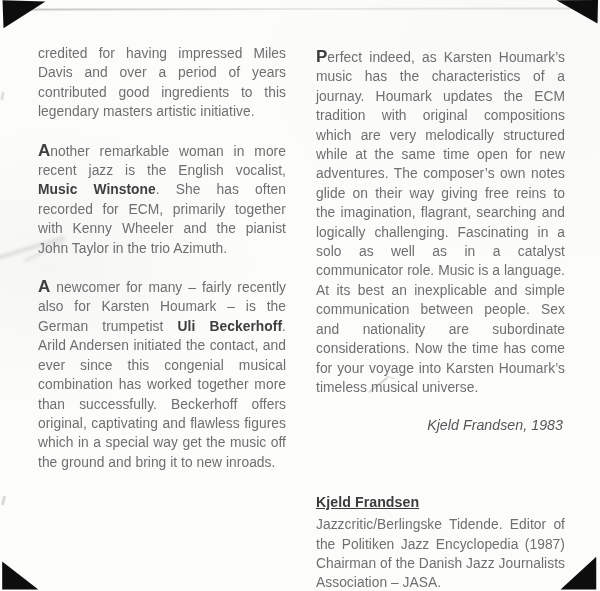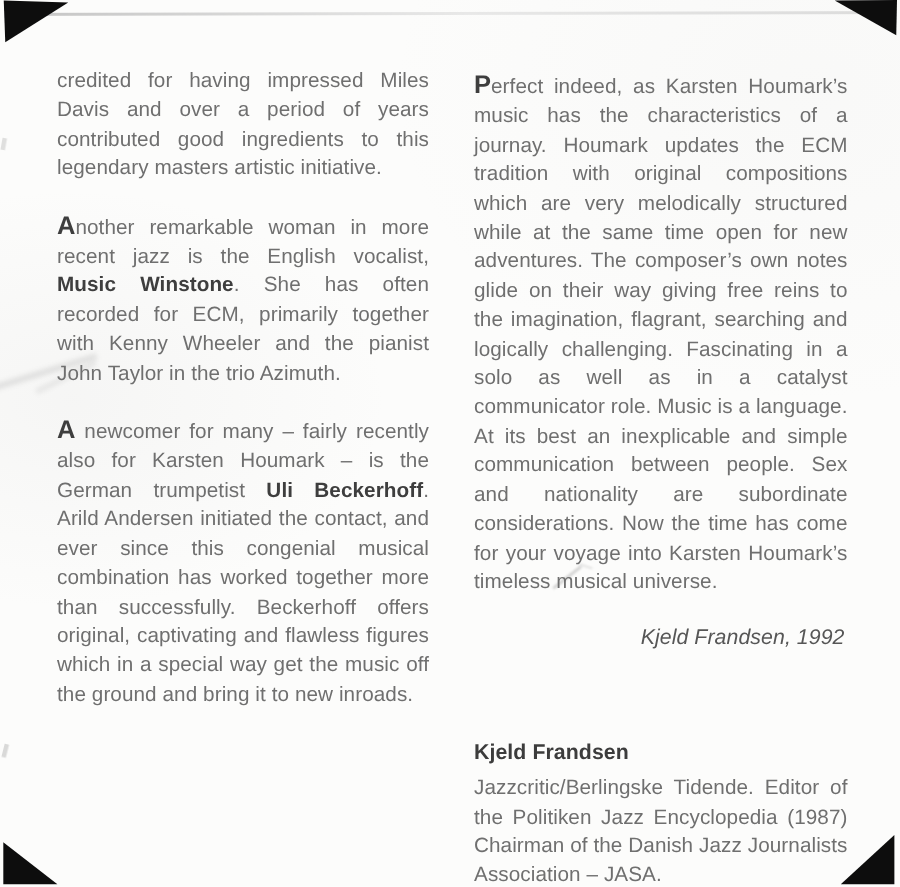--- a/index.html
+++ b/index.html
@@ -40,20 +40,21 @@
     margin:13px 2px 0 0;
   }
 
   .bio { margin-top:57px; }
   .bio-name {
     font-weight:bold;
     color:#3c3c3c;
     text-align:left;
     font-size:14.2px;
     margin-bottom:3px;
+    text-decoration:underline;
   }
   .bio-text {
     text-align:justify;
     color:#6f6f6f;
   }
 
   
   .corner { position:absolute; background:#0d0d0d; }
   .corner-tl { left:0;  top:0;    width:50px; height:32px;
                clip-path:polygon(5% 1%, 91% 5%, 7% 88%); }
@@ -92,21 +93,21 @@
   <div class="ghost ghost-f"></div>
 
   <div class="col col-left">
     <p>credited for having impressed Miles Davis and over a period of years contributed good ingredients to this legendary masters artistic initiative.</p>
     <p><b class="lead">A</b>nother remarkable woman in more recent jazz is the English vocalist, <b>Music Winstone</b>. She has often recorded for ECM, primarily together with Kenny Wheeler and the pianist John Taylor in the trio Azimuth.</p>
     <p><b class="lead">A</b> newcomer for many – fairly recently also for Karsten Houmark – is the German trumpetist <b>Uli Beckerhoff</b>. Arild Andersen initiated the contact, and ever since this congenial musical combination has worked together more than successfully. Beckerhoff offers original, captivating and flawless figures which in a special way get the music off the ground and bring it to new inroads.</p>
   </div>
 
   <div class="col col-right">
     <p><b class="lead">P</b>erfect indeed, as Karsten Houmark’s music has the characteristics of a journay. Houmark updates the ECM tradition with original compositions which are very melodically structured while at the same time open for new adventures. The composer’s own notes glide on their way giving free reins to the imagination, flagrant, searching and logically challenging. Fascinating in a solo as well as in a catalyst communicator role. Music is a language. At its best an inexplicable and simple communication between people. Sex and nationality are subordinate considerations. Now the time has come for your voyage into Karsten Houmark’s timeless musical universe.</p>
-    <div class="signature">Kjeld Frandsen, 1992</div>
+    <div class="signature">Kjeld Frandsen, 1983</div>
     <div class="bio">
       <div class="bio-name">Kjeld Frandsen</div>
       <div class="bio-text">Jazzcritic/Berlingske Tidende. Editor of the Politiken Jazz Encyclopedia (1987) Chairman of the Danish Jazz Journalists Association – JASA.</div>
     </div>
   </div>
 
   <div class="corner corner-tl"></div>
   <div class="corner corner-tr"></div>
   <div class="corner corner-bl"></div>
   <div class="corner corner-br"></div>

